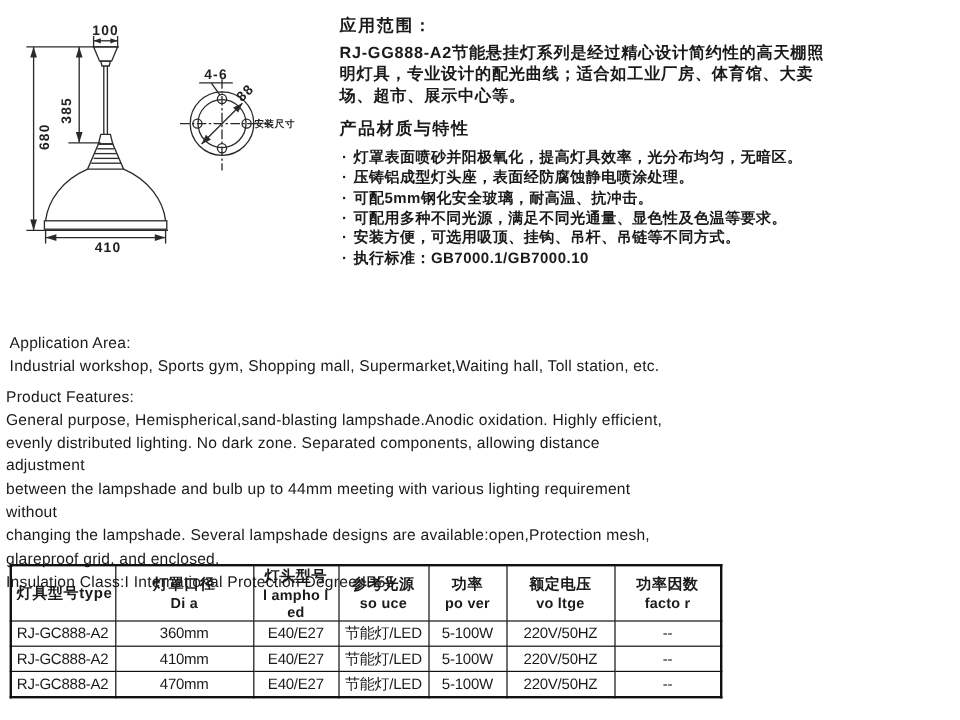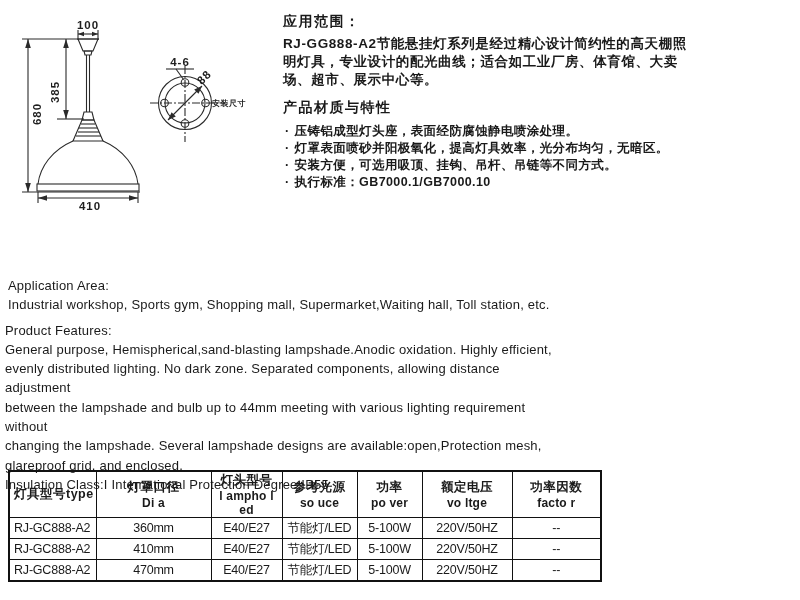--- a/index.html
+++ b/index.html
@@ -125,22 +125,24 @@
 
   <div class="cn-block">
     <div class="cn-heading">应用范围：</div>
     <div class="cn-para">
       <div>RJ-GG888-A2节能悬挂灯系列是经过精心设计简约性的高天棚照</div>
       <div>明灯具，专业设计的配光曲线；适合如工业厂房、体育馆、大卖</div>
       <div>场、超市、展示中心等。</div>
     </div>
     <div class="cn-heading cn-features-heading">产品材质与特性</div>
     <div>
+      <div class="bullet-line"><span class="bullet">·</span><span>灯罩表面喷砂并阳极氧化，提高灯具效率，光分布均匀，无暗区。</span></div>
       <div class="bullet-line"><span class="bullet">·</span><span>压铸铝成型灯头座，表面经防腐蚀静电喷涂处理。</span></div>
-      <div class="bullet-line"><span class="bullet">·</span><span>灯罩表面喷砂并阳极氧化，提高灯具效率，光分布均匀，无暗区。</span></div>
+      <div class="bullet-line"><span class="bullet">·</span><span>可配5mm钢化安全玻璃，耐高温、抗冲击。</span></div>
+      <div class="bullet-line"><span class="bullet">·</span><span>可配用多种不同光源，满足不同光通量、显色性及色温等要求。</span></div>
       <div class="bullet-line"><span class="bullet">·</span><span>安装方便，可选用吸顶、挂钩、吊杆、吊链等不同方式。</span></div>
       <div class="bullet-line"><span class="bullet">·</span><span>执行标准：GB7000.1/GB7000.10</span></div>
     </div>
   </div>
 
   <div class="en-block">
     <div class="en-heading">Application Area:</div>
     <div>Industrial workshop, Sports gym, Shopping mall, Supermarket,Waiting hall, Toll station, etc.</div>
     <div class="en-heading en-features-heading">Product Features:</div>
     <div class="en-features">

